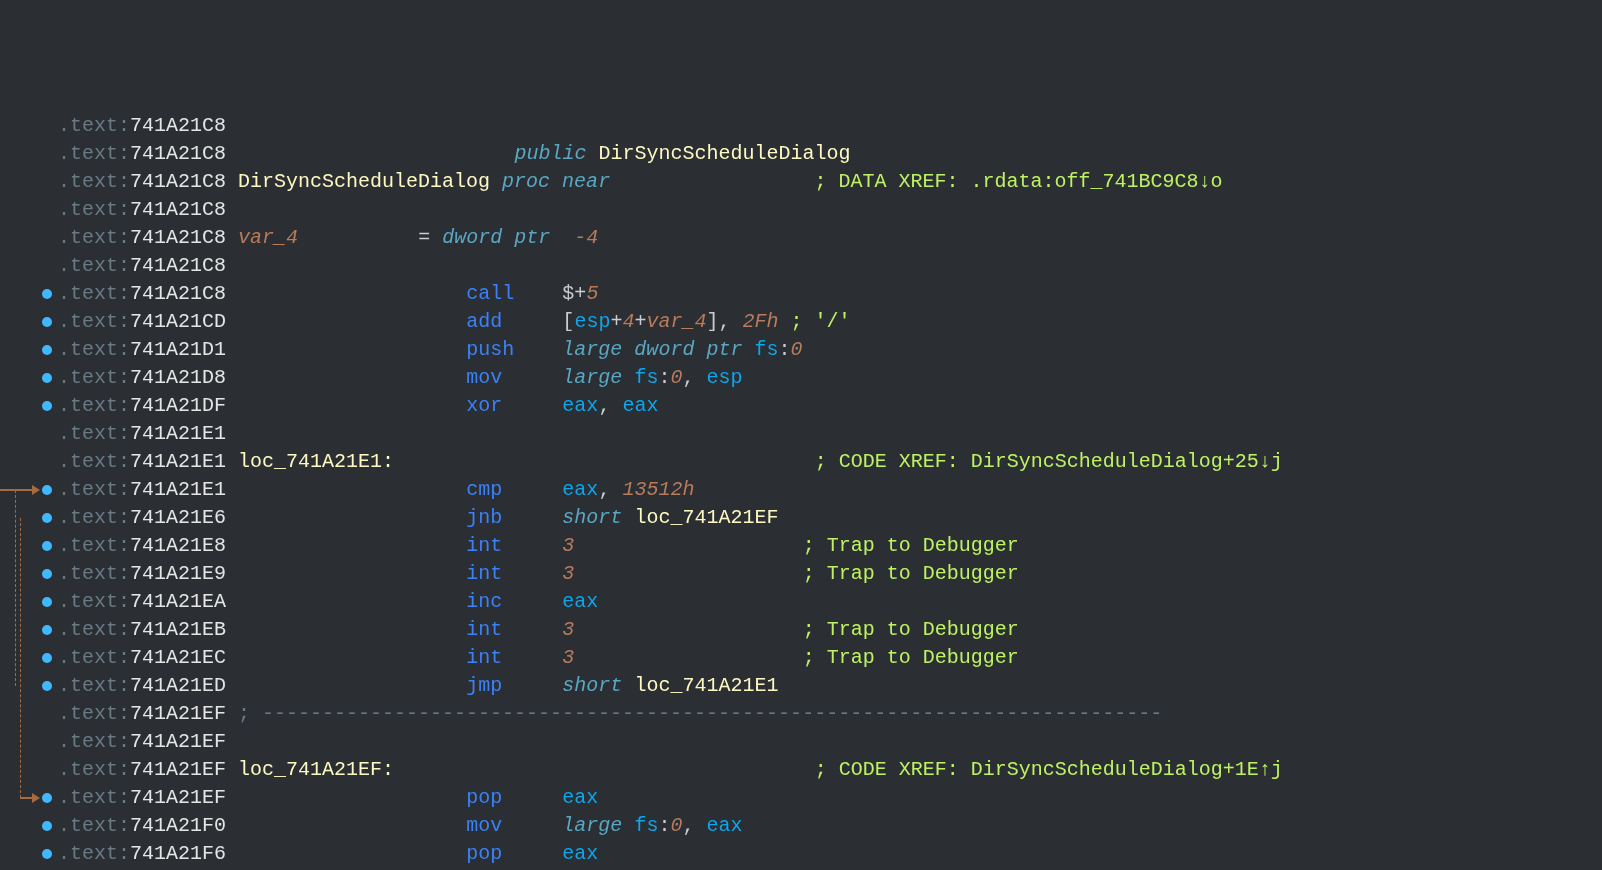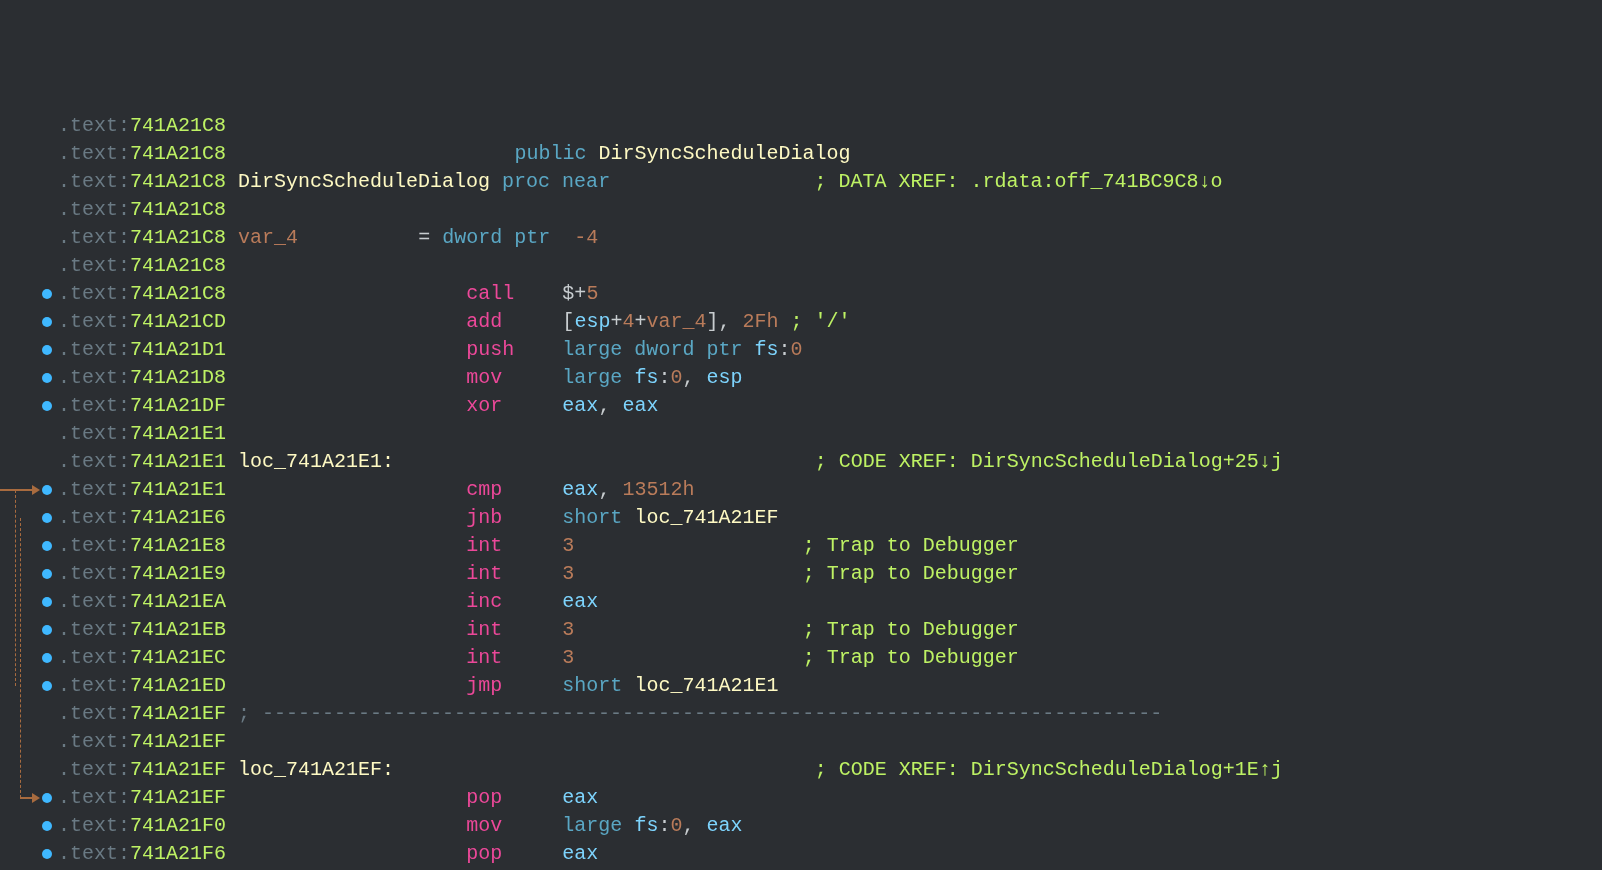--- a/index.html
+++ b/index.html
@@ -74,26 +74,26 @@
   .arrow-short::after {
     content: "";
     position: absolute;
     right: -2px;
     top: -4px;
     border-left: 8px solid #a86b3f;
     border-top: 5px solid transparent;
     border-bottom: 5px solid transparent;
   }
   .seg { color: #6a7a84; }
-  .addr { color: #bef264; }
-  .kw-blue { color: #5aa7c4; }
-  .mnem { color: #ec4899; }
+  .addr { color: #e5e5e5; }
+  .kw-blue { color: #5aa7c4; font-style: italic; }
+  .mnem { color: #3b82f6; }
   .op-w { color: #c8cdd0; }
-  .reg { color: #7dd3fc; }
-  .num { color: #b97b5a; }
+  .reg { color: #0ea5e9; }
+  .num { color: #b97b5a; font-style: italic; }
   .name-y { color: #fef9c3; }
   .comment { color: #bef264; }
   .dashline { color: #6a7a84; letter-spacing: 0; }
   .vline1 {
     position: absolute;
     left: 15px;
     width: 0;
     border-left: 1px dashed #a86b3f;
   }
   .vline2 {

